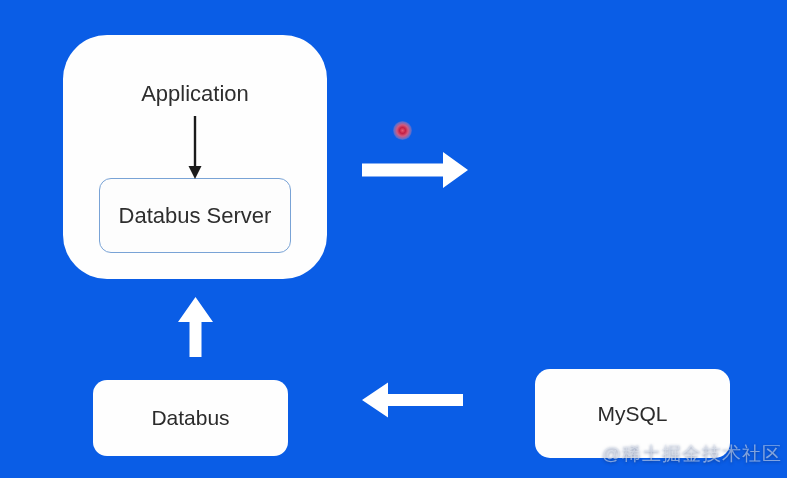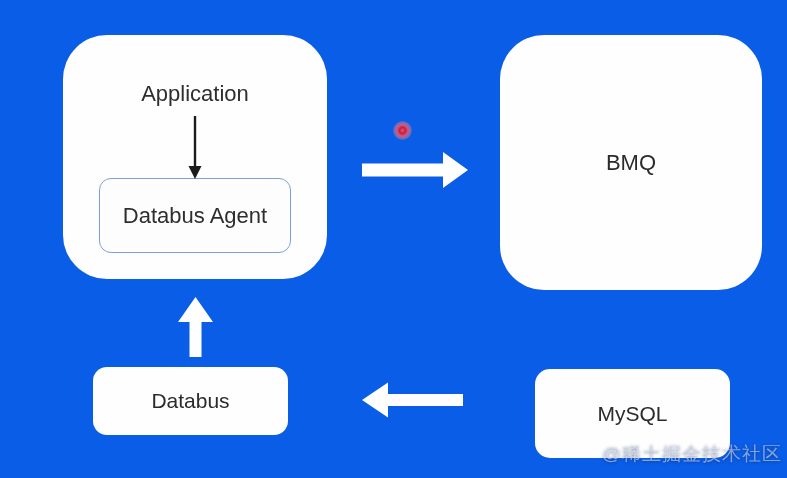--- a/index.html
+++ b/index.html
@@ -35,21 +35,21 @@
     background: #fdfdfd;
     display: flex; align-items: center; justify-content: center;
     font-size: 22px; color: #2e2e2e;
   }
   .node-bmq {
     left: 500px; top: 35px; width: 262px; height: 255px;
     border-radius: 44px;
     font-size: 22px;
   }
   .node-databus-server {
-    left: 93px; top: 367px; width: 195px; height: 68px;
+    left: 93px; top: 380px; width: 195px; height: 76px;
     border-radius: 14px;
     flex-direction: column;
     font-size: 21px; line-height: 26px; gap: 25px;
   }
   .node-mysql {
     left: 535px; top: 369px; width: 195px; height: 89px;
     border-radius: 15px;
     font-size: 21px;
   }
   .arrow-layer {
@@ -75,27 +75,24 @@
 </style>
 </head>
 <body>
 
 <div class="canvas" style="background: rgb(10, 93, 230);">
 
   <div class="node node-application">
     <div class="application-label">Application</div>
 
     <div class="node-databus-agent">
-      <span>Databus Agent</span>
+      <span>Databus Server</span>
     </div>
   </div>
 
-  <div class="node node-bmq">
-    <span>BMQ</span>
-  </div>
 
   <div class="node node-databus-server">
     <div>Databus</div>
   </div>
 
   <div class="node node-mysql">
     <span>MySQL</span>
   </div>
 
   <svg class="arrow-layer" width="787" height="478" viewBox="0 0 787 478">

